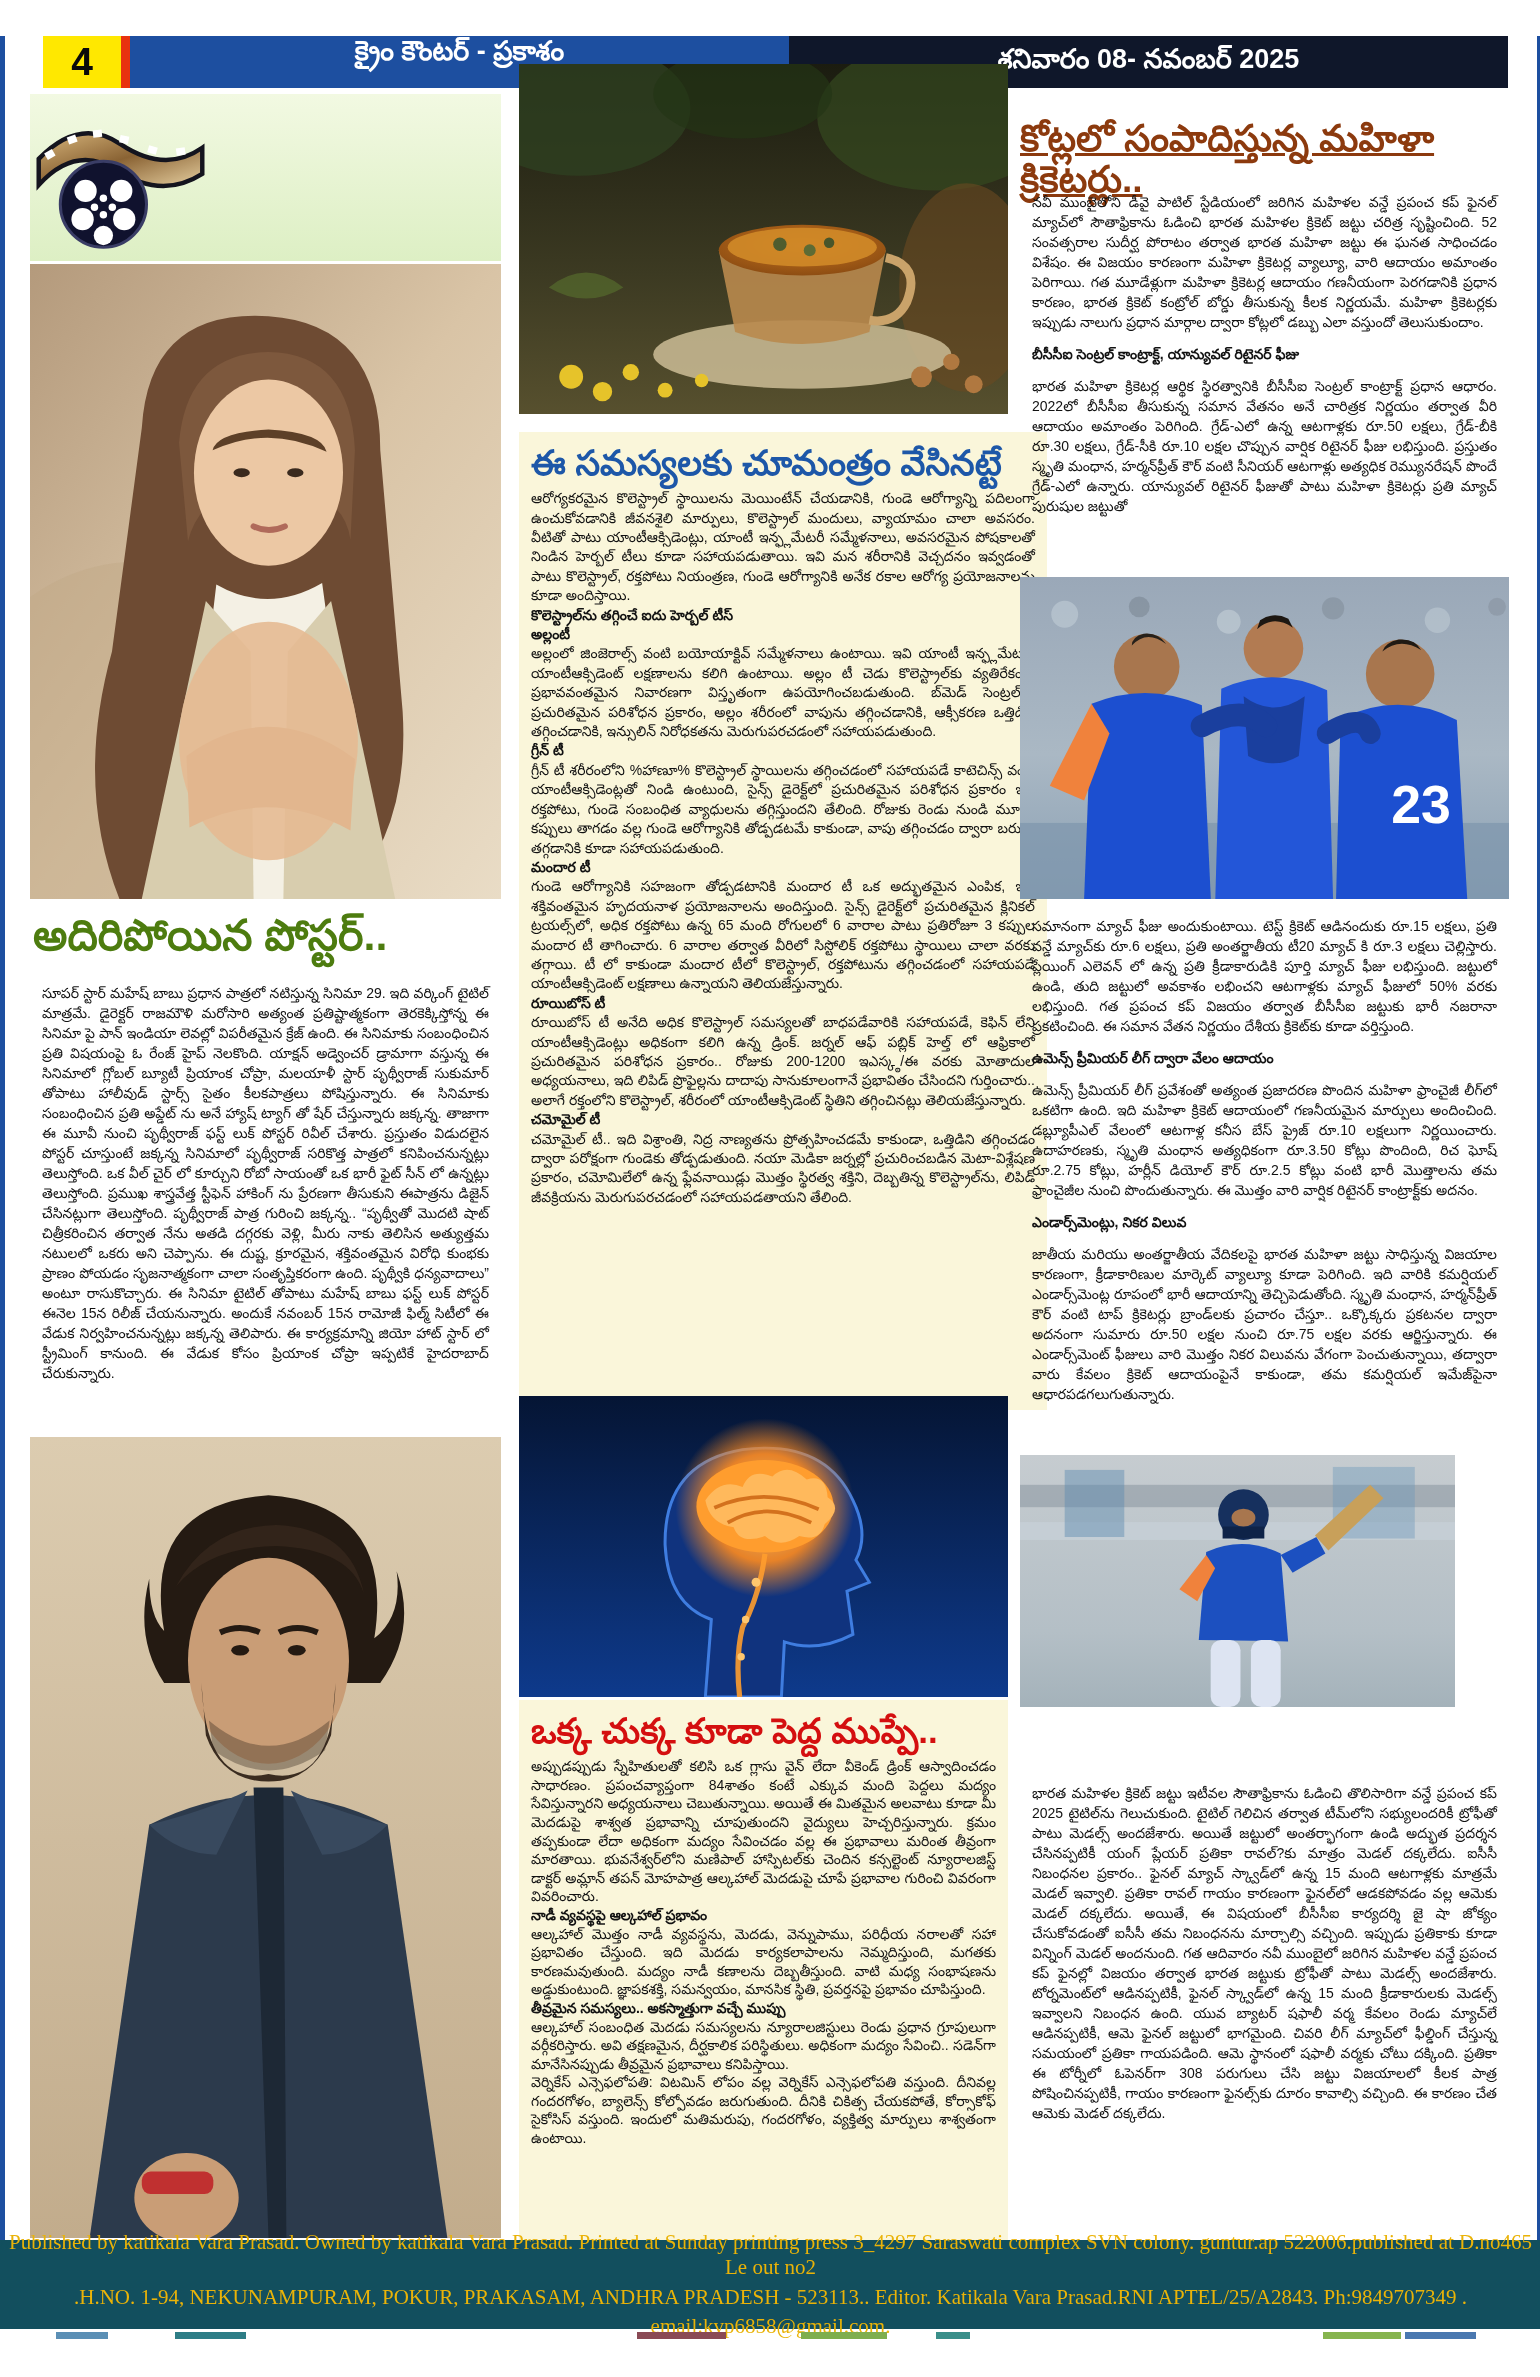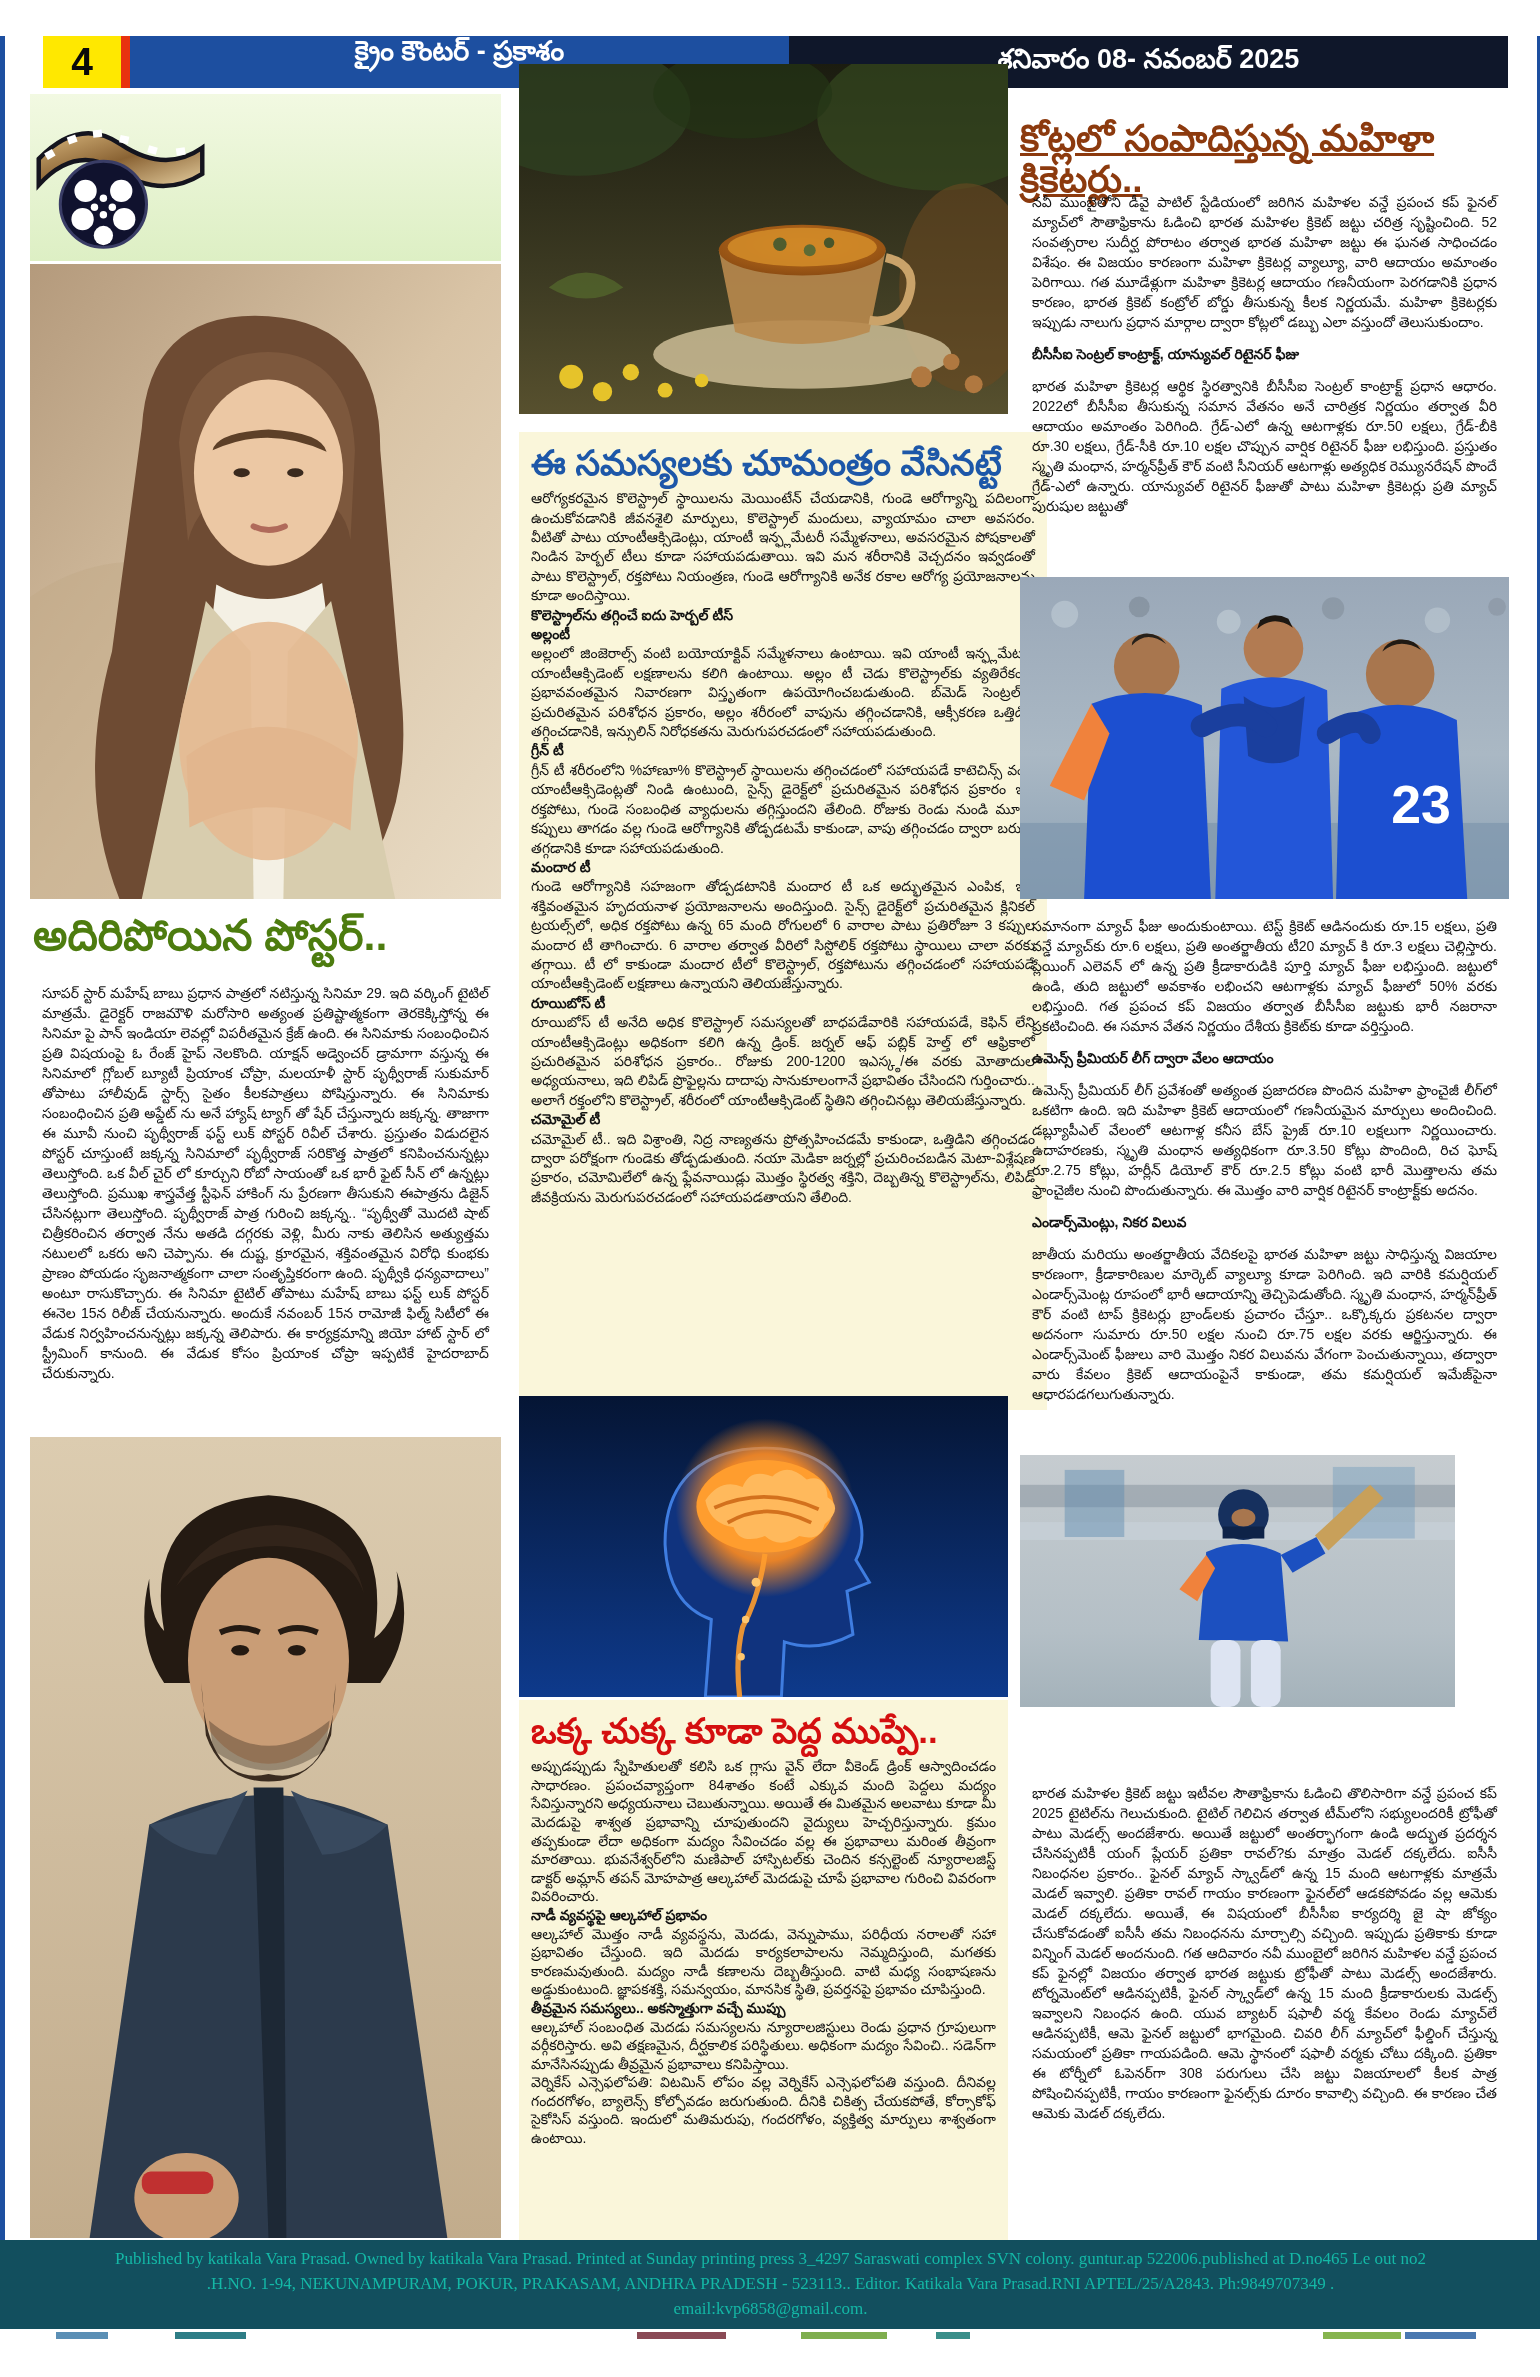--- a/index.html
+++ b/index.html
@@ -27,22 +27,22 @@
   .cream .bodyflow{font-size:14px;line-height:19.4px;text-align:justify;}
   .cream .bodyflow p{margin:0;}
   .cream .bodyflow .sub{font-weight:bold;}
   
   .logo{left:30px;top:94px;width:471px;height:167px;background:linear-gradient(180deg,#f2f9e2,#ddefc4);
         display:flex;align-items:center;overflow:hidden;}
   .logo svg{width:171px;height:149px;flex:0 0 auto;margin-left:4.5px;}
   .logo .letters{font-size:98px;font-weight:bold;line-height:1;white-space:nowrap;margin-left:-10.4px;}
   .lt1{color:#1420e6;} .lt2{color:#ee1405;} .lt3{color:#121212;}
   
-  .footer{left:0;top:2240px;width:1541px;height:89px;background:#124f5e;color:#14b8a6;
-          font-family:"Liberation Serif",serif;font-size:17px;text-align:center;
+  .footer{left:0;top:2240px;width:1541px;height:89px;background:#124f5e;color:#eab308;
+          font-family:"Liberation Serif",serif;font-size:21px;text-align:center;
           display:flex;flex-direction:column;justify-content:center;gap:4.5px;}
   .footer div{line-height:1.2;}
   .strip{position:absolute;top:2332px;height:6.7px;}
 </style>
 </head>
 <body>
 
 <div id="page">
 
   <div class="abs edge" style="left:0;"></div>

